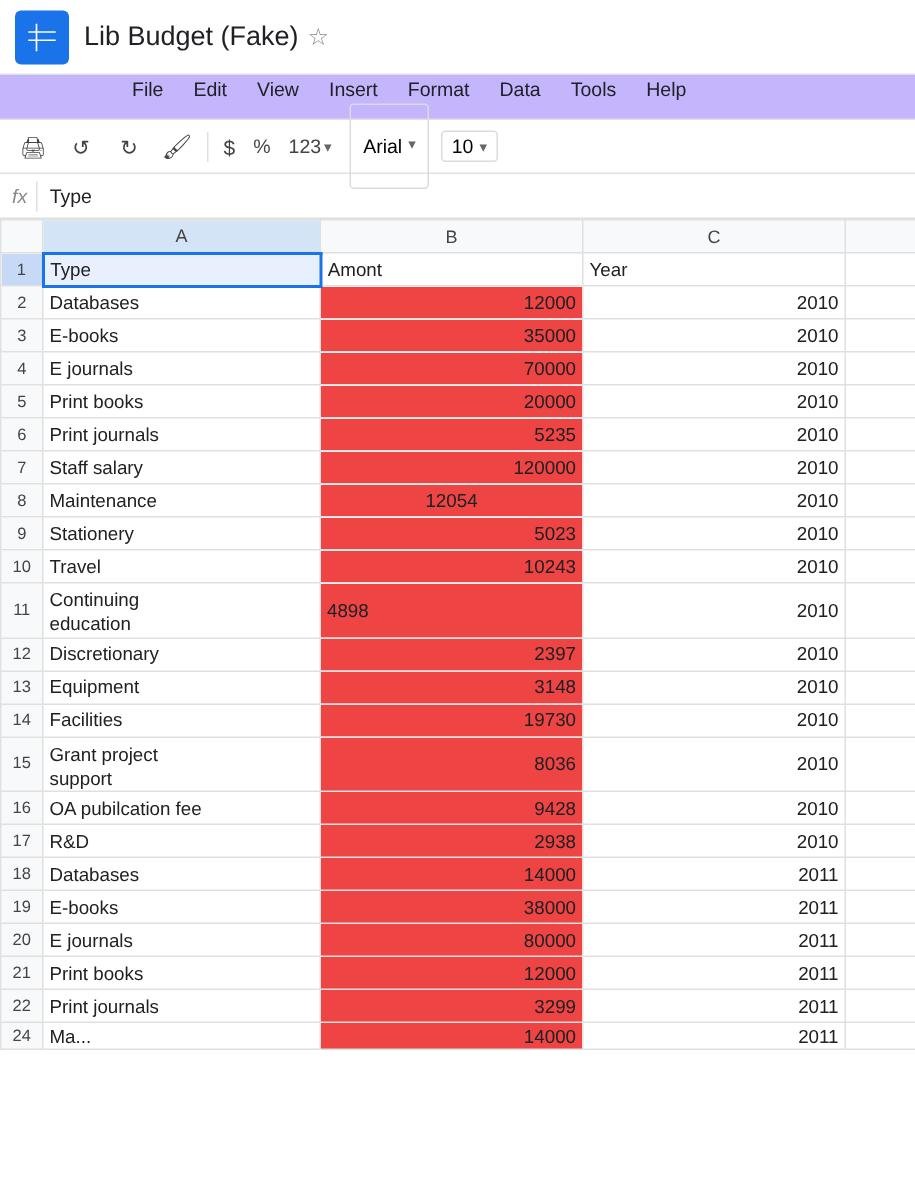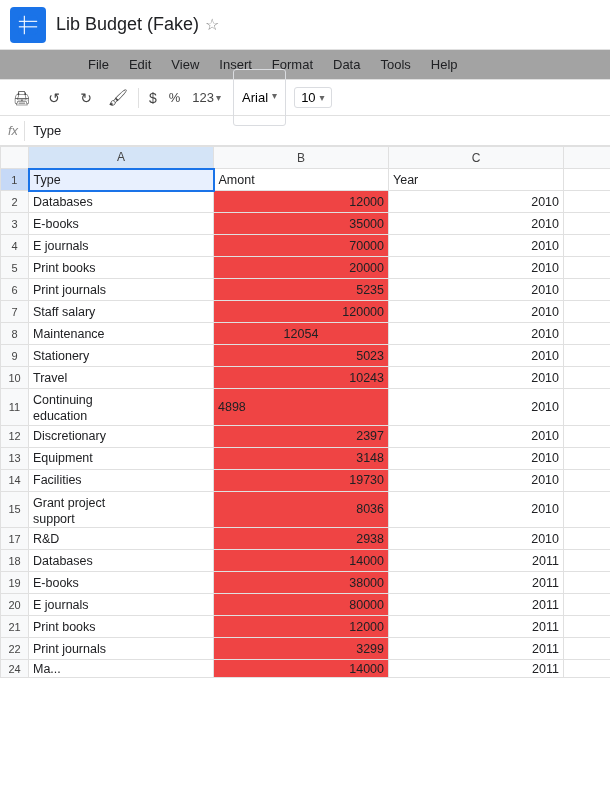--- a/index.html
+++ b/index.html
@@ -22,24 +22,24 @@
       margin-right: 10px;
       flex-shrink: 0;
     }
     .app-icon svg { width: 22px; height: 22px; }
     .title-text { font-size: 18px; color: #202124; margin-right: 6px; }
     .star-icon { color: #888; font-size: 16px; cursor: pointer; }
 
     
     .menu-bar {
       display: flex;
-      align-items: center;
+      align-items: flex-start;
       height: 30px;
       padding: 0 80px;
-      background: #a3a3a3;
+      background: #c4b5fd;
       border-bottom: 1px solid #e0e0e0;
       gap: 4px;
     }
     .menu-item {
       padding: 2px 8px;
       font-size: 13px;
       color: #202124;
       cursor: pointer;
       border-radius: 3px;
     }
@@ -364,20 +364,27 @@
           <td></td>
         </tr>
         <tr>
           <td class="row-num">15</td>
           <td class="cell-a wrap-cell">Grant project<br>support</td>
           <td class="cell-b" style="text-align: right;">8036</td>
           <td class="cell-c" style="text-align: right;">2010</td>
           <td></td>
         </tr>
         <tr>
+          <td class="row-num">16</td>
+          <td class="cell-a">OA pubilcation fee</td>
+          <td class="cell-b" style="text-align: right;">9428</td>
+          <td class="cell-c" style="text-align: right;">2010</td>
+          <td></td>
+        </tr>
+        <tr>
           <td class="row-num">17</td>
           <td class="cell-a">R&amp;D</td>
           <td class="cell-b" style="text-align: right;">2938</td>
           <td class="cell-c" style="text-align: right;">2010</td>
           <td></td>
         </tr>
         <tr>
           <td class="row-num">18</td>
           <td class="cell-a">Databases</td>
           <td class="cell-b" style="text-align: right;">14000</td>

